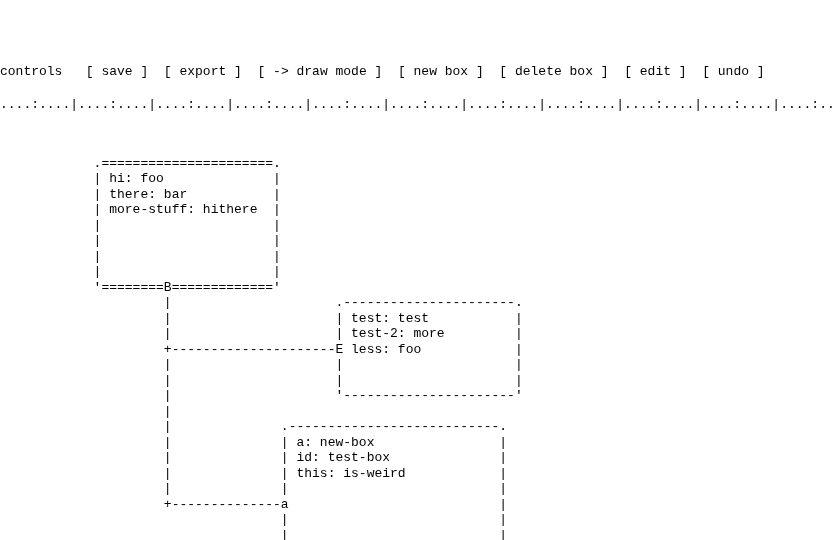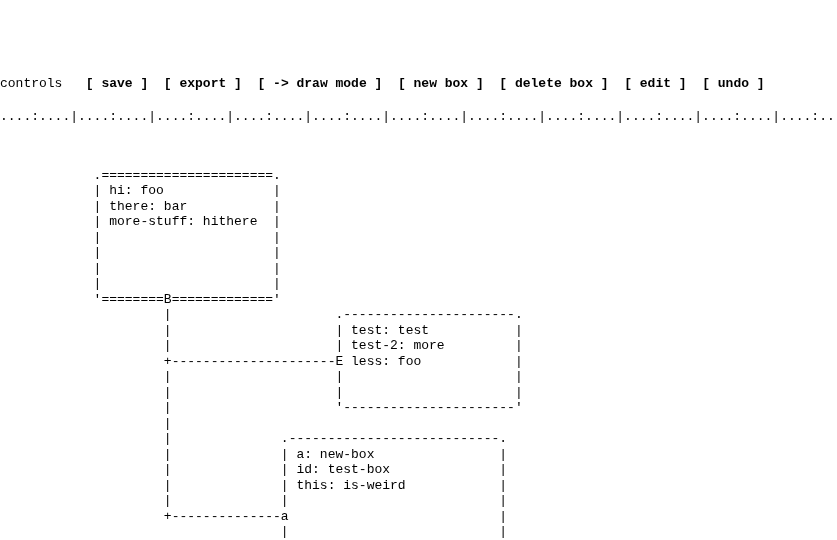--- a/index.html
+++ b/index.html
@@ -7,22 +7,22 @@
       font-family: "Courier New", Courier, monospace;
       font-size: 13px;
       line-height: 15.5px;
       color: #000;
       background: #fff;
       white-space: pre;
       overflow: hidden;
       width: 837px;
       height: 540px;
     }
-    .toolbar { display: flex; padding: 2px 0; margin-top: 12px; }
-    .tb-item { cursor: pointer; font-weight: bold; }
+    .toolbar { display: flex; padding: 2px 0; }
+    .tb-item { cursor: pointer; }
     .ruler { letter-spacing: 0; }
     .canvas { position: relative; }
     .ascii-line { height: 15.5px; }
   </style>
 </head>
 <body>
 
 
 
 <div class="toolbar"><span>controls</span><span>   </span><span class="tb-item">[ save ]</span><span>  </span><span class="tb-item">[ export ]</span><span>  </span><span class="tb-item">[ -&gt; draw mode ]</span><span>  </span><span class="tb-item">[ new box ]</span><span>  </span><span class="tb-item">[ delete box ]</span><span>  </span><span class="tb-item">[ edit ]</span><span>  </span><span class="tb-item">[ undo ]</span><span>          </span></div>

